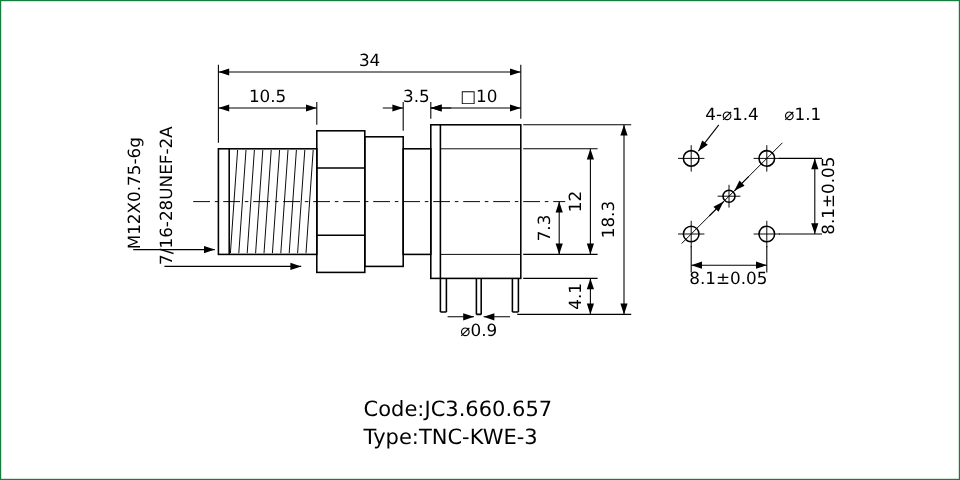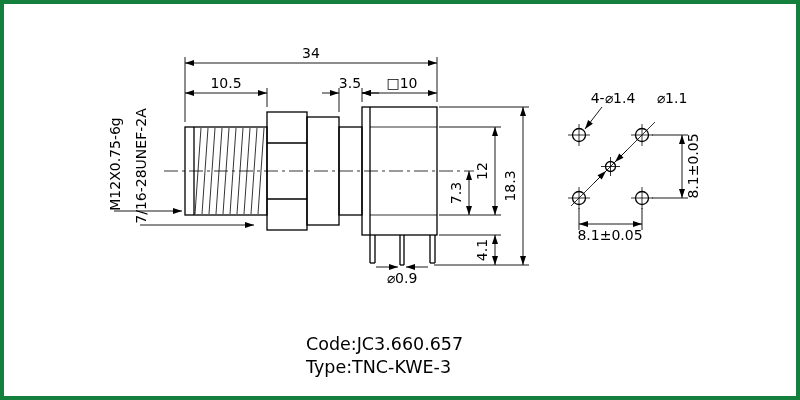--- a/index.html
+++ b/index.html
@@ -1,16 +1,16 @@
 <!DOCTYPE html>
 <html><head>
 <meta charset="utf-8">
 <style>
   html,body{margin:0;padding:0;background:#fff;}
-  .page{width:800px;height:400px;background:#fff;border:4px solid #15803d;box-sizing:border-box;position:relative;overflow:hidden;}
+  .page{width:800px;height:400px;background:#fff;border:1px solid #15803d;box-sizing:border-box;position:relative;overflow:hidden;}
   svg{display:block;}
   .ol{stroke:#000;stroke-width:1.3;fill:none;}
   .thin{stroke:#000;stroke-width:0.8;fill:none;}
   .dim{stroke:#000;stroke-width:0.9;fill:none;}
   .cl{stroke:#000;stroke-width:0.8;fill:none;stroke-dasharray:14 4 3 4;}
   text{font-family:"DejaVu Sans","Liberation Sans",sans-serif;fill:#000;}
   .dtxt{font-size:14px;}
   .ttxt{font-size:17.5px;}
 </style>
 </head>

